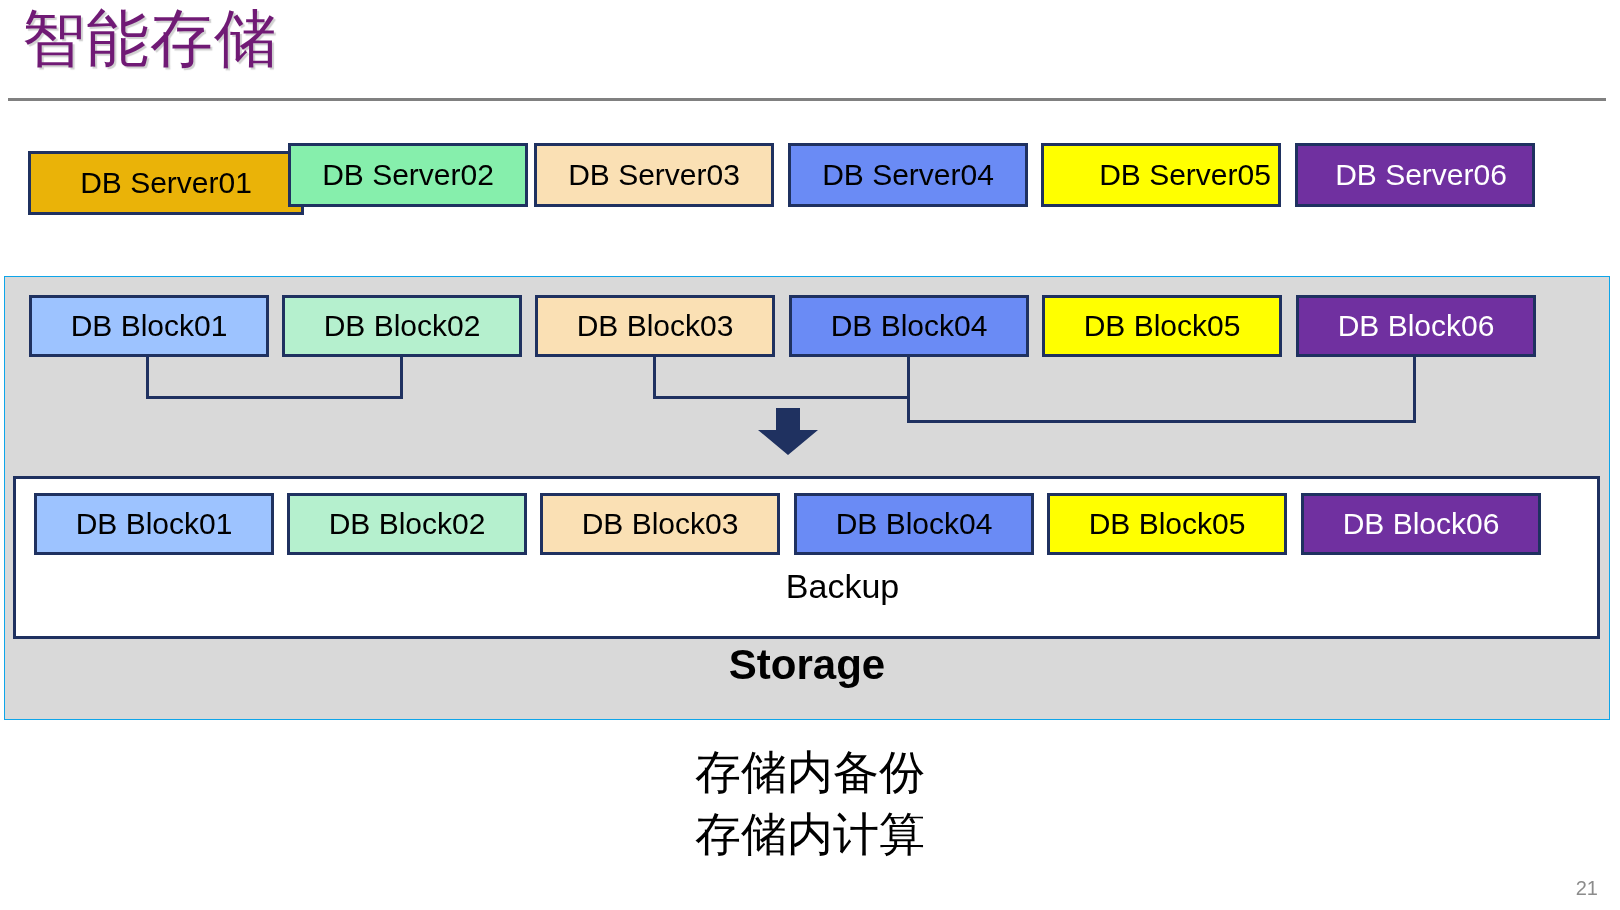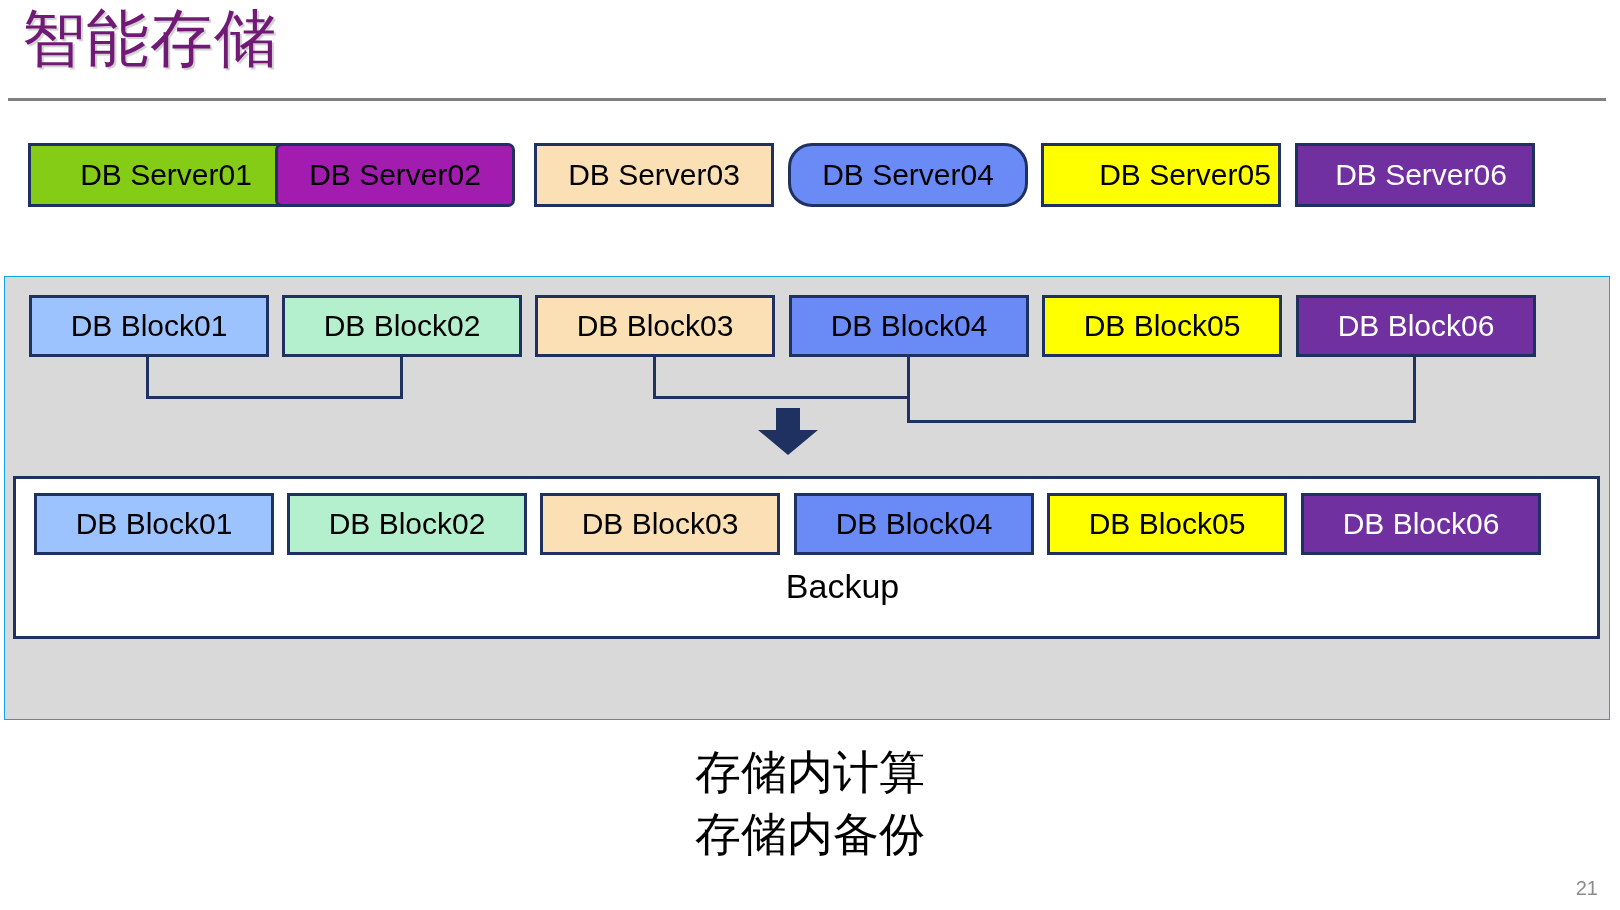--- a/index.html
+++ b/index.html
@@ -142,30 +142,30 @@
 </style>
 </head>
 <body>
 
 <div id="slide">
 
   <div class="slide-title">智能存储</div>
   <div class="title-rule"></div>
 
   <div class="server-row" id="server-row">
-      <div class="box" style="left: 28px; width: 276px; background: #84cc16; color: rgb(0, 0, 0);">
+      <div class="box" style="left: 28px; width: 276px; background: #eab308; color: rgb(0, 0, 0); margin-top: 8px;">
         <span>DB Server01</span>
       </div>
-      <div class="box" style="left: 275px; width: 240px; background: #a21caf; color: rgb(0, 0, 0); border-radius: 7px;">
+      <div class="box" style="left: 288px; width: 240px; background: #86efac; color: rgb(0, 0, 0);">
         <span>DB Server02</span>
       </div>
       <div class="box" style="left: 534px; width: 240px; background: rgb(250, 224, 180); color: rgb(0, 0, 0);">
         <span>DB Server03</span>
       </div>
-      <div class="box" style="left: 788px; width: 240px; background: rgb(106, 139, 245); color: rgb(0, 0, 0); border-radius: 24px;">
+      <div class="box" style="left: 788px; width: 240px; background: rgb(106, 139, 245); color: rgb(0, 0, 0);">
         <span>DB Server04</span>
       </div>
       <div class="box" style="left: 1041px; width: 240px; background: rgb(255, 255, 0); color: rgb(0, 0, 0); padding-left: 48px;">
         <span>DB Server05</span>
       </div>
       <div class="box" style="left: 1295px; width: 240px; background: rgb(112, 48, 160); color: rgb(255, 255, 255); padding-left: 12px;">
         <span>DB Server06</span>
       </div>
     </div>
 
@@ -225,22 +225,23 @@
           <div class="box" style="left: 1031px; width: 240px; background: rgb(255, 255, 0); color: rgb(0, 0, 0);">
             <span>DB Block05</span>
           </div>
           <div class="box" style="left: 1285px; width: 240px; background: rgb(112, 48, 160); color: rgb(255, 255, 255);">
             <span>DB Block06</span>
           </div>
         </div>
       <div class="backup-label">Backup</div>
     </div>
 
+    <div class="storage-label">Storage</div>
   </div>
 
   <div class="caption">
+    <div>存储内备份</div>
     <div>存储内计算</div>
-    <div>存储内备份</div>
   </div>
 
   <div class="page-number">21</div>
 
 </div>
 
 </body></html>

